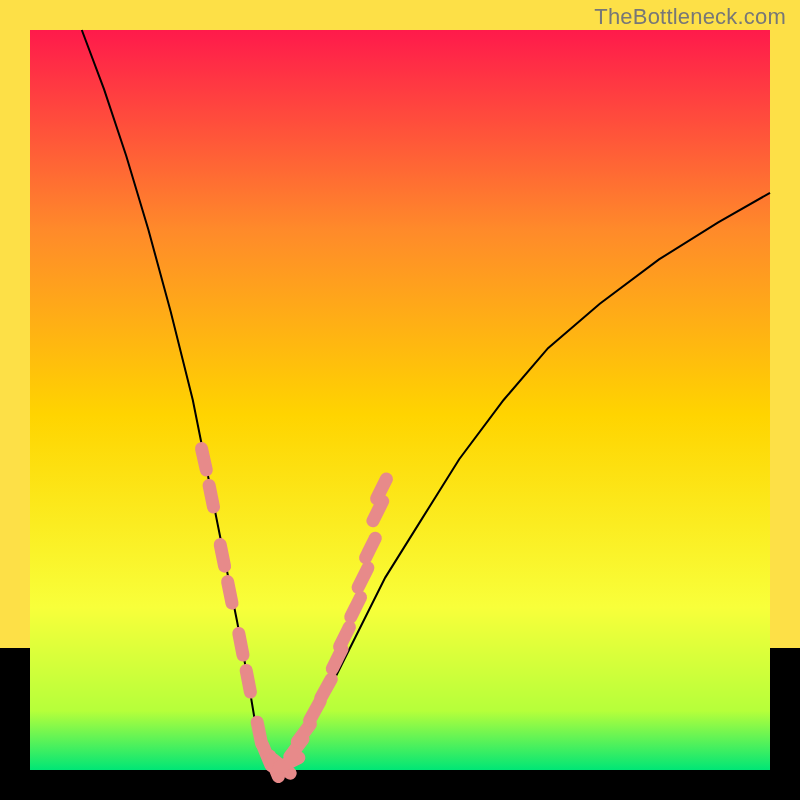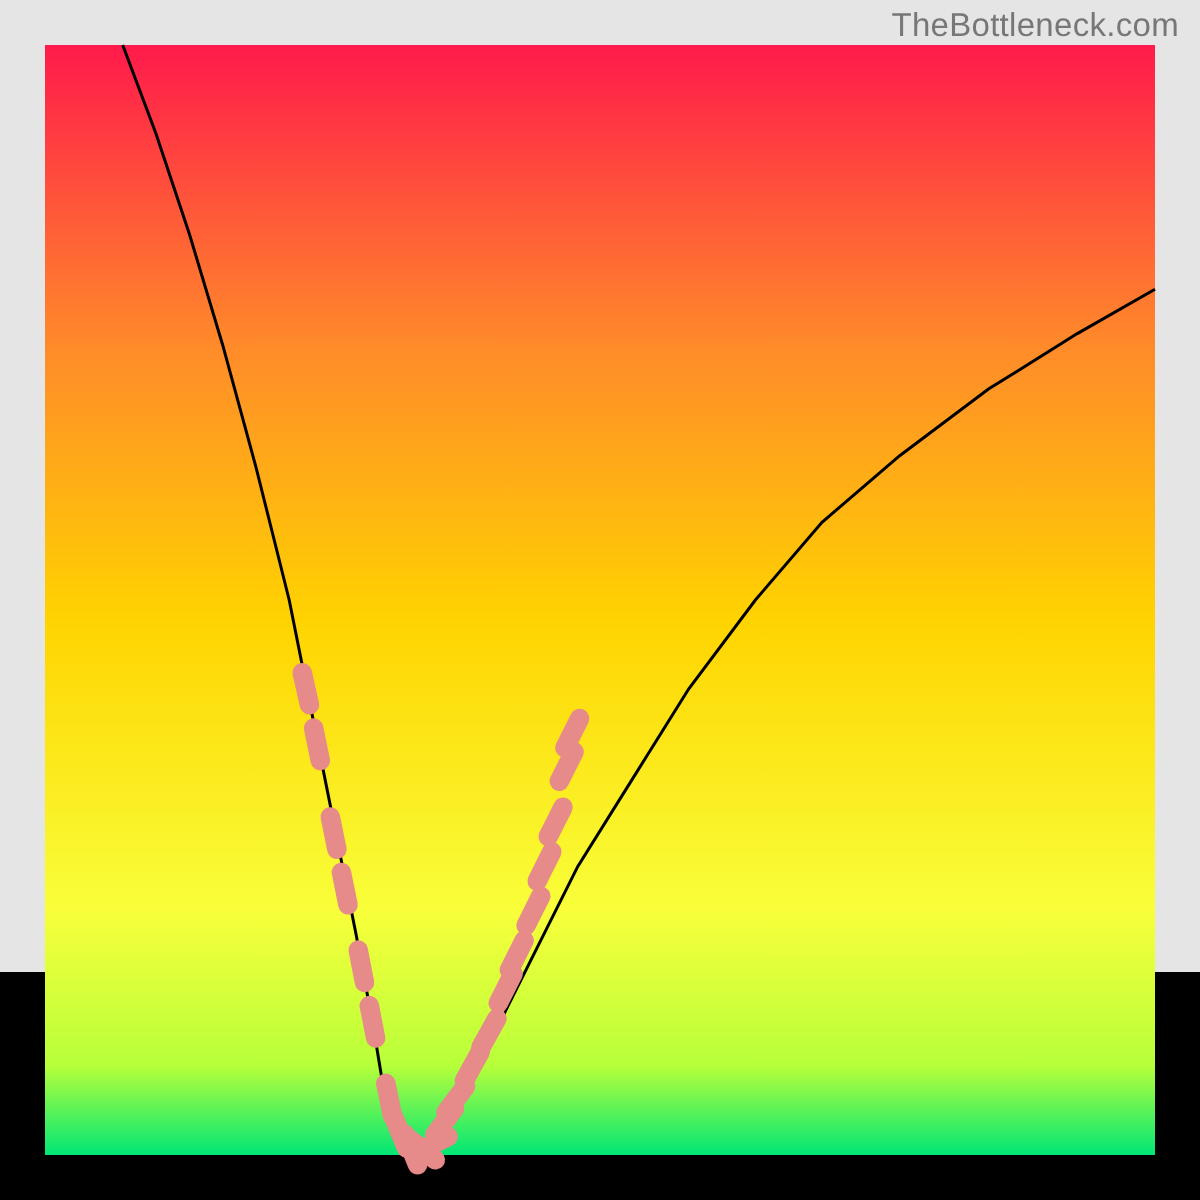--- a/index.html
+++ b/index.html
@@ -8,21 +8,21 @@
     width: 800px;
     height: 800px;
     background: #000;
     font-family: Arial, Helvetica, sans-serif;
     overflow: hidden;
   }
   .frame {
     position: relative;
     width: 800px;
     height: 648px;
-    background: #e5e5e5;
+    background: #fde047;
   }
   .watermark {
     position: absolute;
     top: 4px;
     right: 14px;
     color: #777;
     font-size: 22px;
     font-weight: 500;
     letter-spacing: 0.2px;
     z-index: 3;

